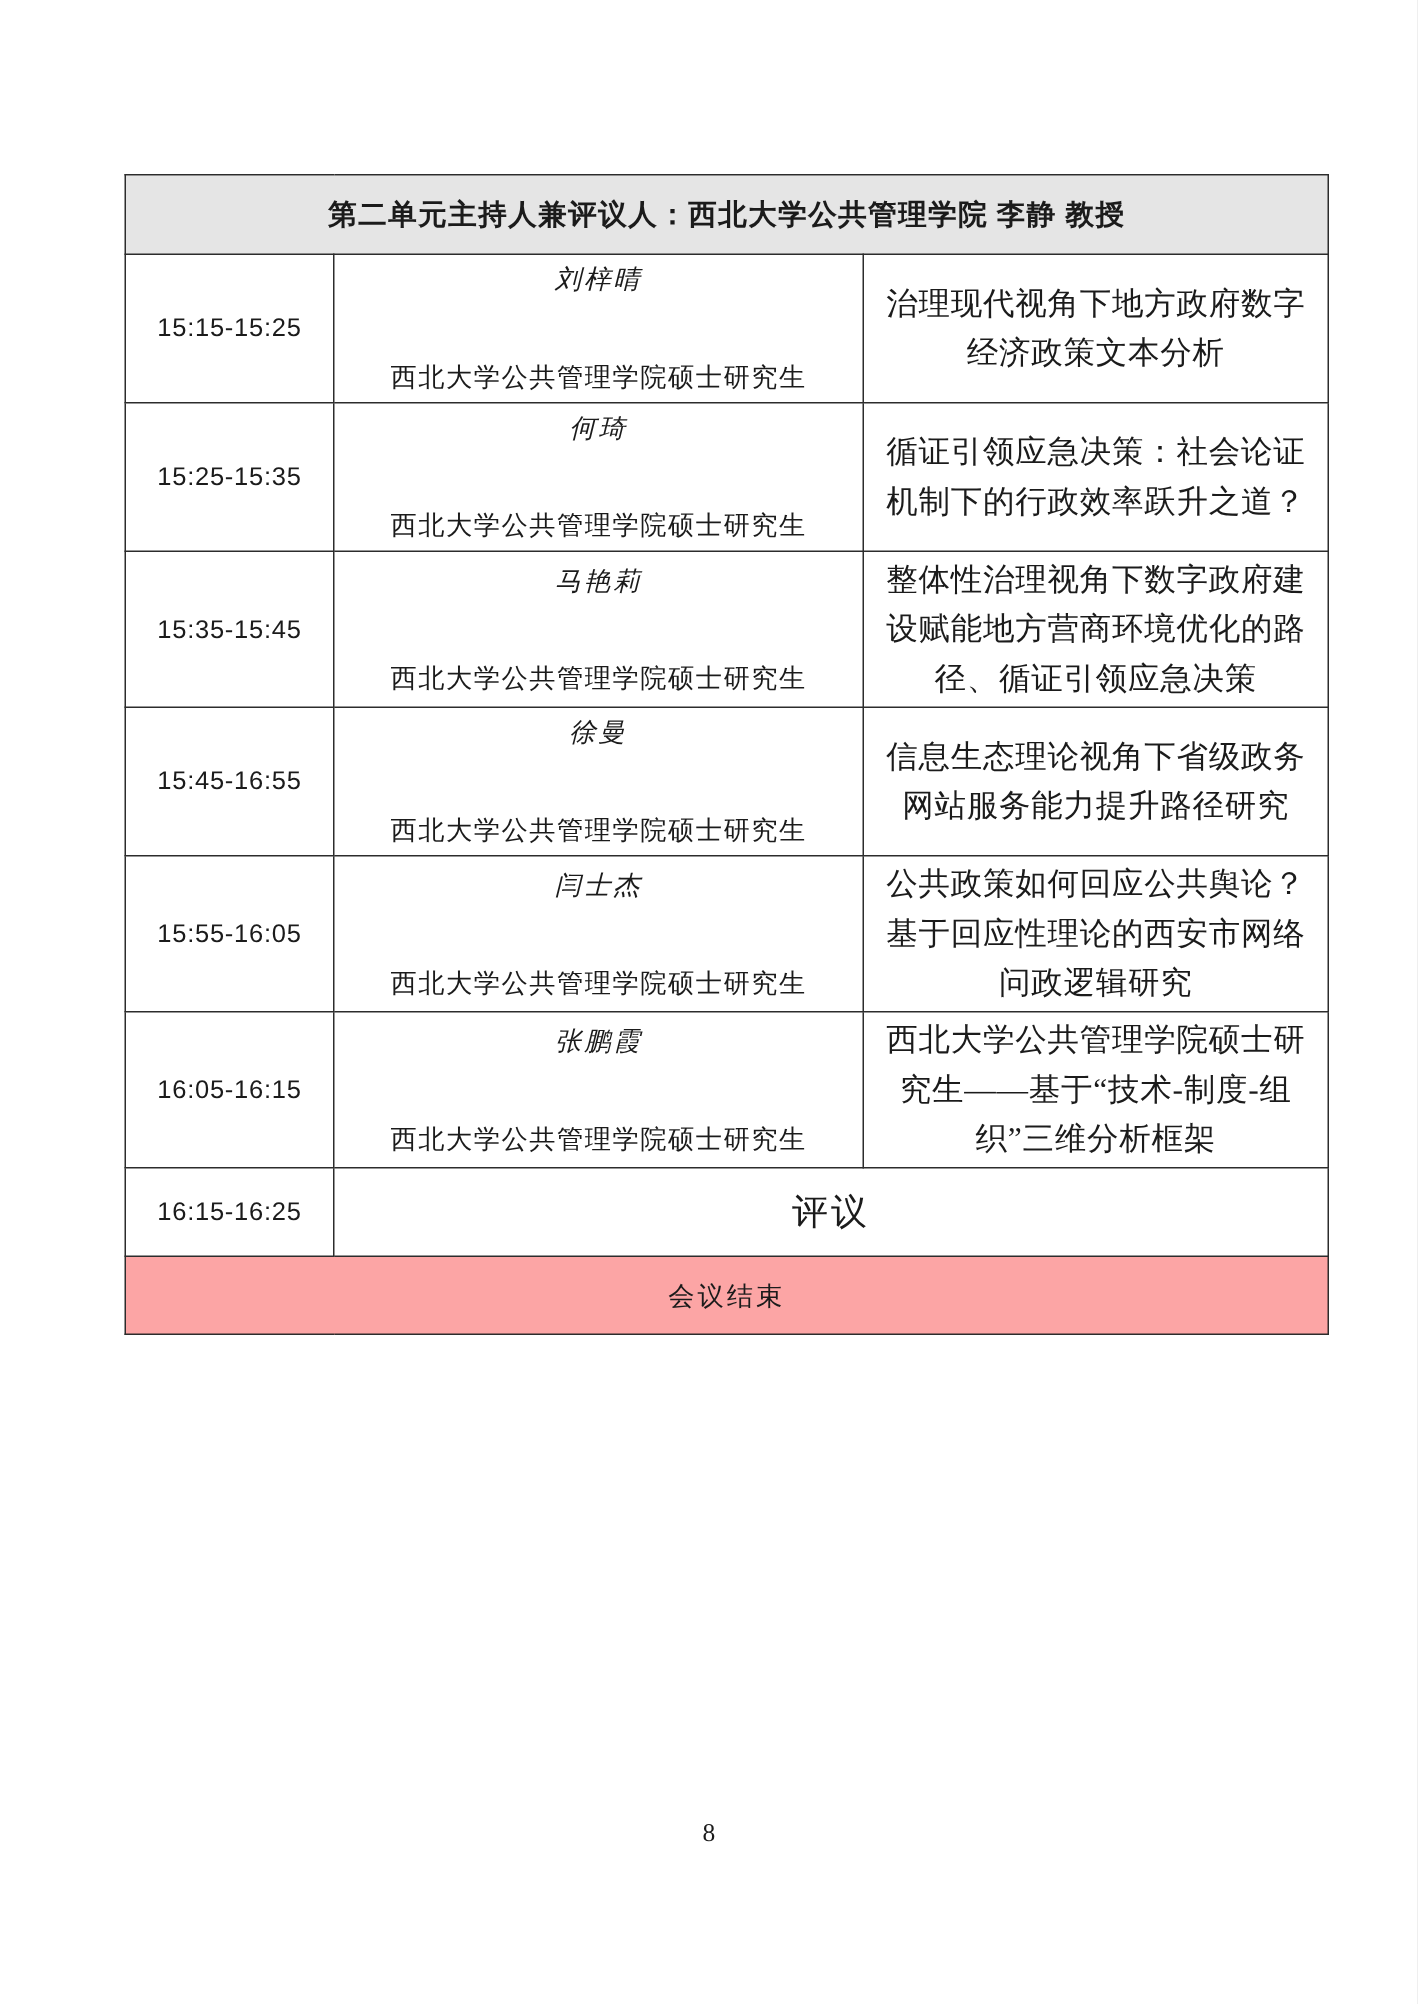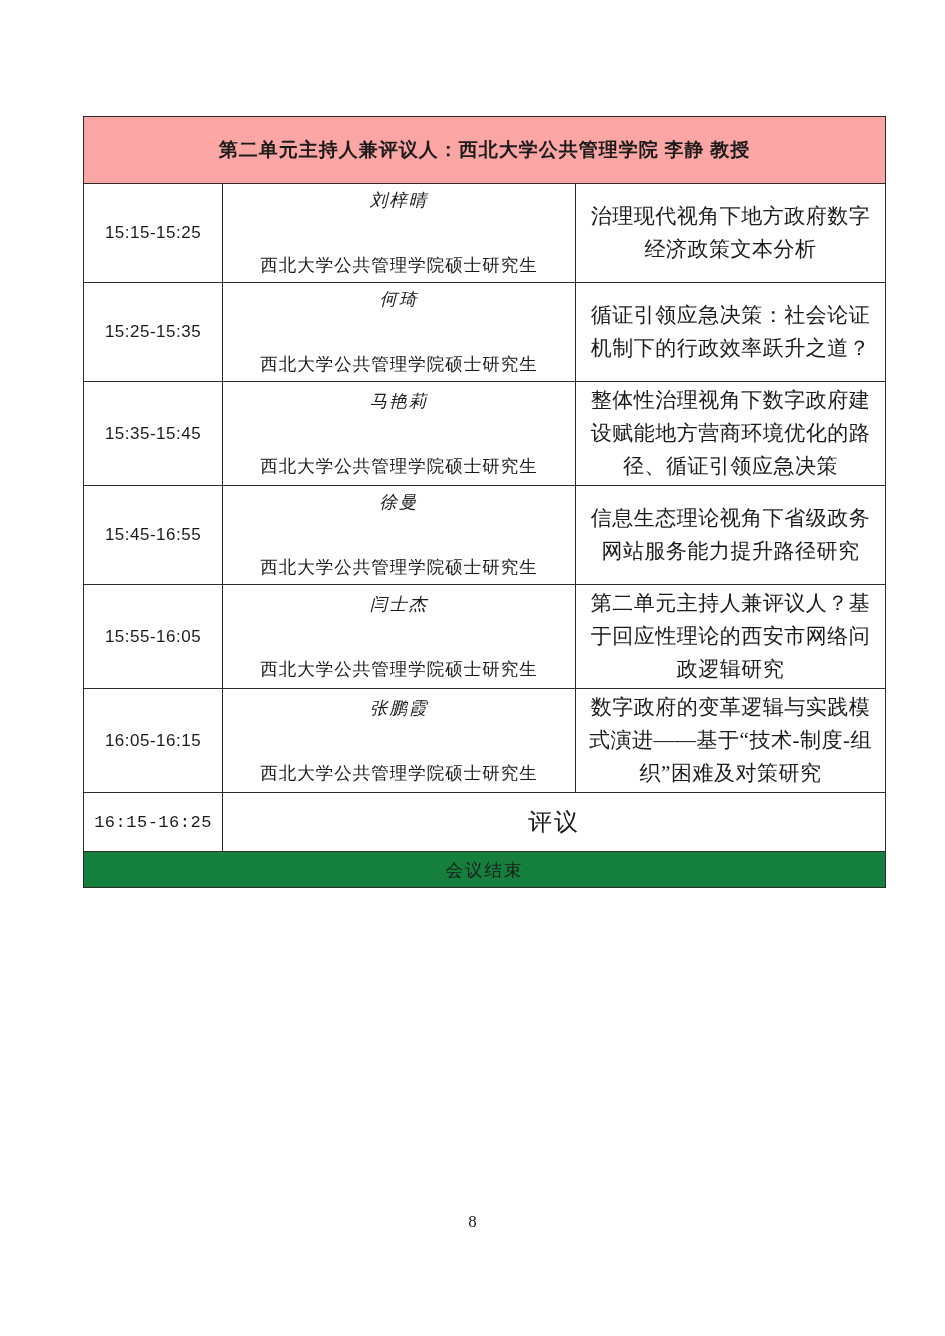--- a/index.html
+++ b/index.html
@@ -22,22 +22,22 @@
     width: 802px;
     table-layout: fixed;
     border-collapse: collapse;
   }
   table.schedule td {
     border: 1.6px solid #2c2c2c;
     vertical-align: middle;
     text-align: center;
   }
   tr.unit-header td {
-    height: 67px;
-    background: #fca5a5;
+    height: 53px;
+    background: #e5e5e5;
     font-weight: 700;
     font-size: 19px;
     letter-spacing: 1px;
   }
   tr.col-header td {
     height: 61px;
     font-weight: 700;
     font-size: 19px;
     letter-spacing: 2px;
   }
@@ -55,25 +55,25 @@
     line-height: 33px;
     padding: 2px 8px;
     letter-spacing: 0.5px;
   }
   tr.r1 td { height: 66px; }
   tr.r2 td { height: 69px; }
   tr.r3 td { height: 98px; }
   tr.r4 td { height: 77px; }
   tr.r5 td { height: 98px; }
   tr.r6 td { height: 100px; }
-  tr.review-row td { height: 59px; font-family: Liberation Mono, monospace; }
+  tr.review-row td { height: 59px; }
   td.review { font-size: 24px; letter-spacing: 2px; }
   tr.end-row td {
-    height: 36px;
-    background: #15803d;
+    height: 52px;
+    background: #fca5a5;
     font-size: 17.5px;
     letter-spacing: 2px;
     margin-left: 42px;
   }
   .page-number {
     position: absolute;
     left: 0;
     top: 1212px;
     width: 100%;
     text-align: center;
@@ -132,30 +132,30 @@
         </td>
         <td class="title">信息生态理论视角下省级政务网站服务能力提升路径研究</td>
       </tr>
 
       <tr class="r5">
         <td class="time">15:55-16:05</td>
         <td class="speaker">
           <div class="name">闫士杰</div>
           <div class="affil">西北大学公共管理学院硕士研究生</div>
         </td>
-        <td class="title">第二单元主持人兼评议人？基于回应性理论的西安市网络问政逻辑研究</td>
+        <td class="title">公共政策如何回应公共舆论？基于回应性理论的西安市网络问政逻辑研究</td>
       </tr>
 
       <tr class="r6">
         <td class="time">16:05-16:15</td>
         <td class="speaker">
           <div class="name">张鹏霞</div>
           <div class="affil">西北大学公共管理学院硕士研究生</div>
         </td>
-        <td class="title">数字政府的变革逻辑与实践模式演进——基于“技术-制度-组织”困难及对策研究</td>
+        <td class="title">西北大学公共管理学院硕士研究生——基于“技术-制度-组织”三维分析框架</td>
       </tr>
 
       <tr class="review-row">
         <td class="time">16:15-16:25</td>
         <td class="review" colspan="2">评议</td>
       </tr>
 
       <tr class="end-row">
         <td colspan="3">会议结束</td>
       </tr>

